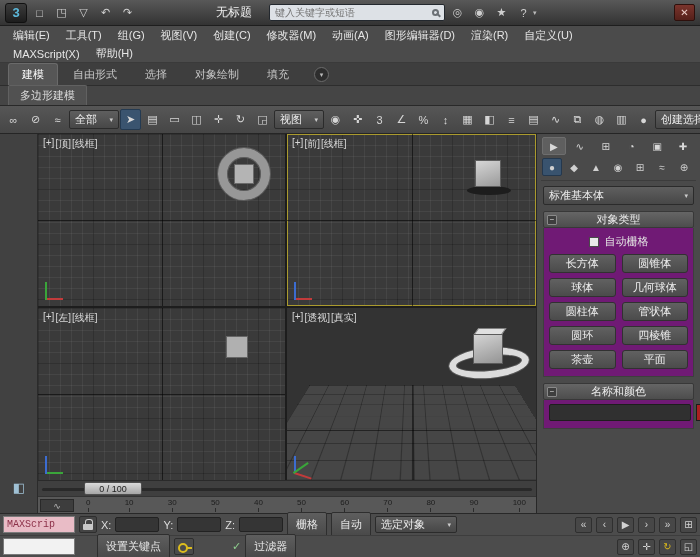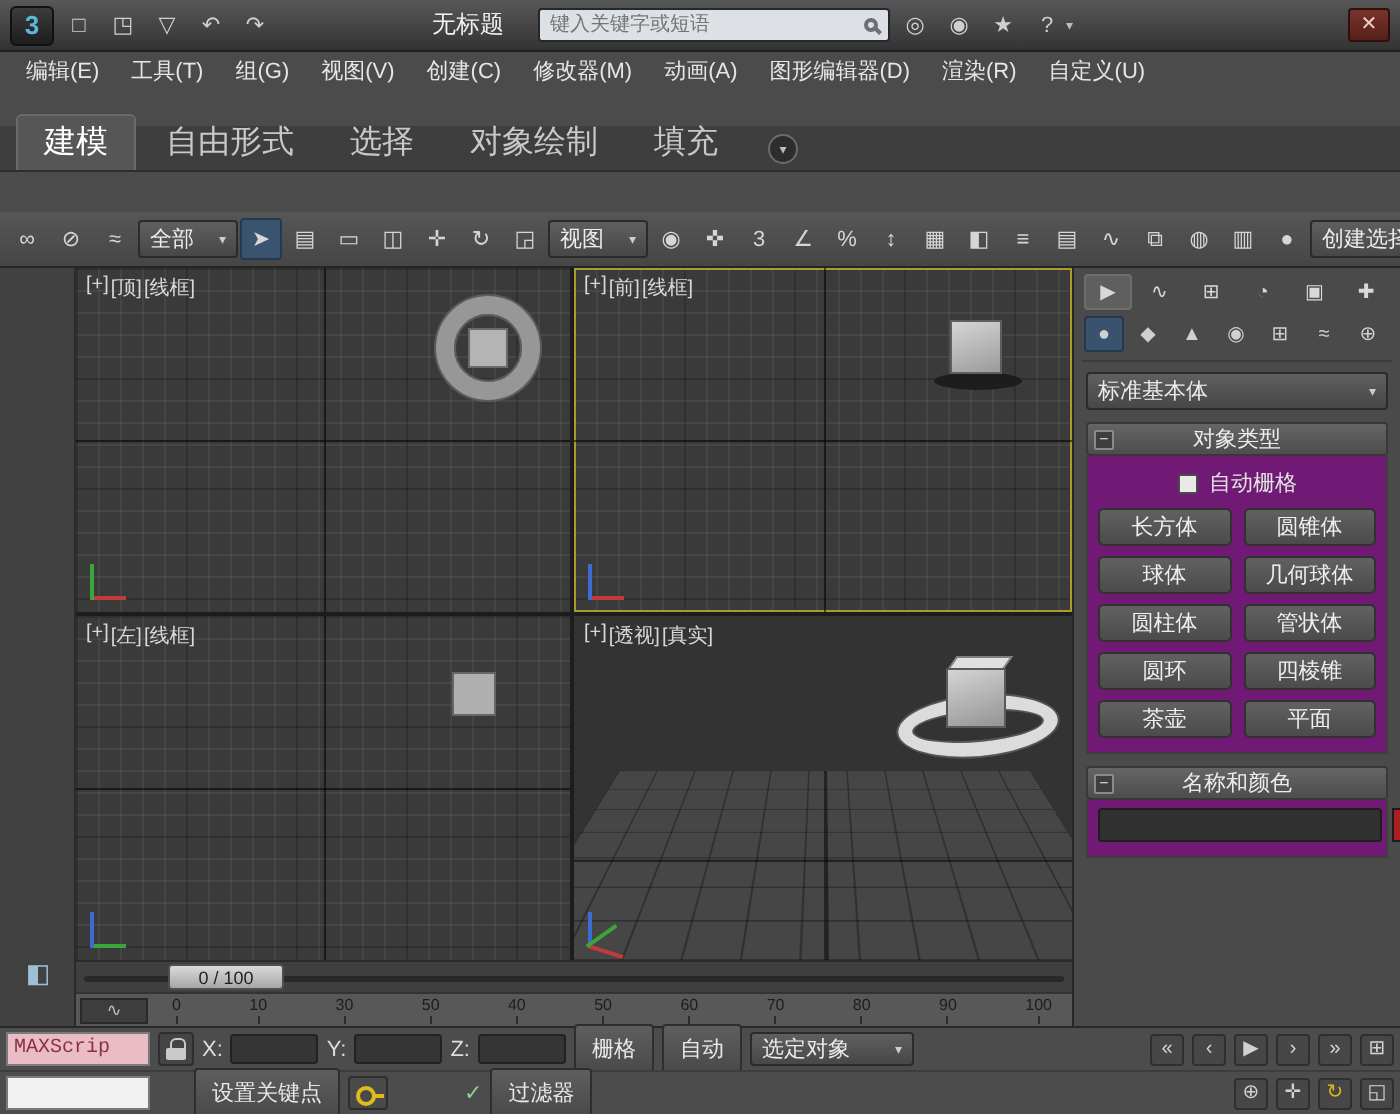--- a/index.html
+++ b/index.html
@@ -19,21 +19,21 @@
   .closebtn{margin-left:auto;width:21px;height:17px;background:linear-gradient(#7a342c,#55201a);border:1px solid #2e100c;border-radius:2px;color:#eccfca;font-size:10px;display:flex;align-items:center;justify-content:center}
 
   
   .menurow{position:absolute;left:0;width:100%;display:flex;align-items:center;padding:0 6px;font-size:11px;gap:2px;background:#4b4b4b}
   .menurow.m1{top:26px;height:19px}
   .menurow.m2{top:45px;height:18px;border-bottom:1px solid #3a3a3a}
   .menu-item{padding:2px 7px;border-radius:2px;color:#e6e6e6;white-space:nowrap}
 
   
   .ribbontabs{position:absolute;top:63px;left:0;width:100%;height:23px;background:#3e3e3e;display:flex;align-items:flex-end;padding:0 8px;gap:2px;border-bottom:1px solid #2d2d2d}
-  .rtab{padding:3px 13px;font-size:16px;color:#c8c8c8;border-radius:3px 3px 0 0;white-space:nowrap}
+  .rtab{padding:3px 13px;font-size:11px;color:#c8c8c8;border-radius:3px 3px 0 0;white-space:nowrap}
   .rtab.active{background:#565656;color:#fff;border:1px solid #6a6a6a;border-bottom:none}
   .ribbon-toggle{width:15px;height:15px;border-radius:50%;background:#2d2d2d;border:1px solid #6b6b6b;display:flex;align-items:center;justify-content:center;font-size:7px;color:#bbb;margin:0 0 3px 10px;flex:none}
   .ribbonsub{position:absolute;top:86px;left:0;width:100%;height:20px;background:#454545;border-bottom:1px solid #292929;display:flex;align-items:flex-end;padding:0 8px}
   .subtab{padding:2px 11px;font-size:11px;background:#515151;border:1px solid #616161;border-bottom:none;color:#ddd;border-radius:2px 2px 0 0;white-space:nowrap}
 
   
   .toolbar{position:absolute;top:106px;left:0;width:100%;height:28px;background:linear-gradient(#565656,#464646);border-bottom:1px solid #252525;display:flex;align-items:center;padding:0 3px;gap:1px}
   .tool-ico{width:21px;height:21px;flex:none;display:flex;align-items:center;justify-content:center;font-size:11px;color:#d6d6d6;border:1px solid transparent;border-radius:2px}
   .tool-ico.active{background:#3a546f;border-color:#243a51}
   .dd{display:flex;align-items:center;justify-content:space-between;flex:none;padding:0 5px;background:linear-gradient(#5f5f5f,#474747);border:1px solid #2b2b2b;border-radius:2px;color:#ececec;font-size:11px;height:19px;white-space:nowrap}
@@ -148,28 +148,35 @@
     <span class="menu-item">工具(T)</span>
     <span class="menu-item">组(G)</span>
     <span class="menu-item">视图(V)</span>
     <span class="menu-item">创建(C)</span>
     <span class="menu-item">修改器(M)</span>
     <span class="menu-item">动画(A)</span>
     <span class="menu-item">图形编辑器(D)</span>
     <span class="menu-item">渲染(R)</span>
     <span class="menu-item">自定义(U)</span>
   </div>
+  <div class="menurow m2">
+    <span class="menu-item">MAXScript(X)</span>
+    <span class="menu-item">帮助(H)</span>
+  </div>
 
   <div class="ribbontabs">
     <span class="rtab active">建模</span>
     <span class="rtab">自由形式</span>
     <span class="rtab">选择</span>
     <span class="rtab">对象绘制</span>
     <span class="rtab">填充</span>
     <span class="ribbon-toggle">▾</span>
+  </div>
+  <div class="ribbonsub">
+    <span class="subtab">多边形建模</span>
   </div>
 
   <div class="toolbar">
     <span class="tool-ico">∞</span>
     <span class="tool-ico">⊘</span>
     <span class="tool-ico">≈</span>
     <span class="dd" style="width:50px">
         <span>全部</span>
         <span class="caret">▾</span>
       </span>

